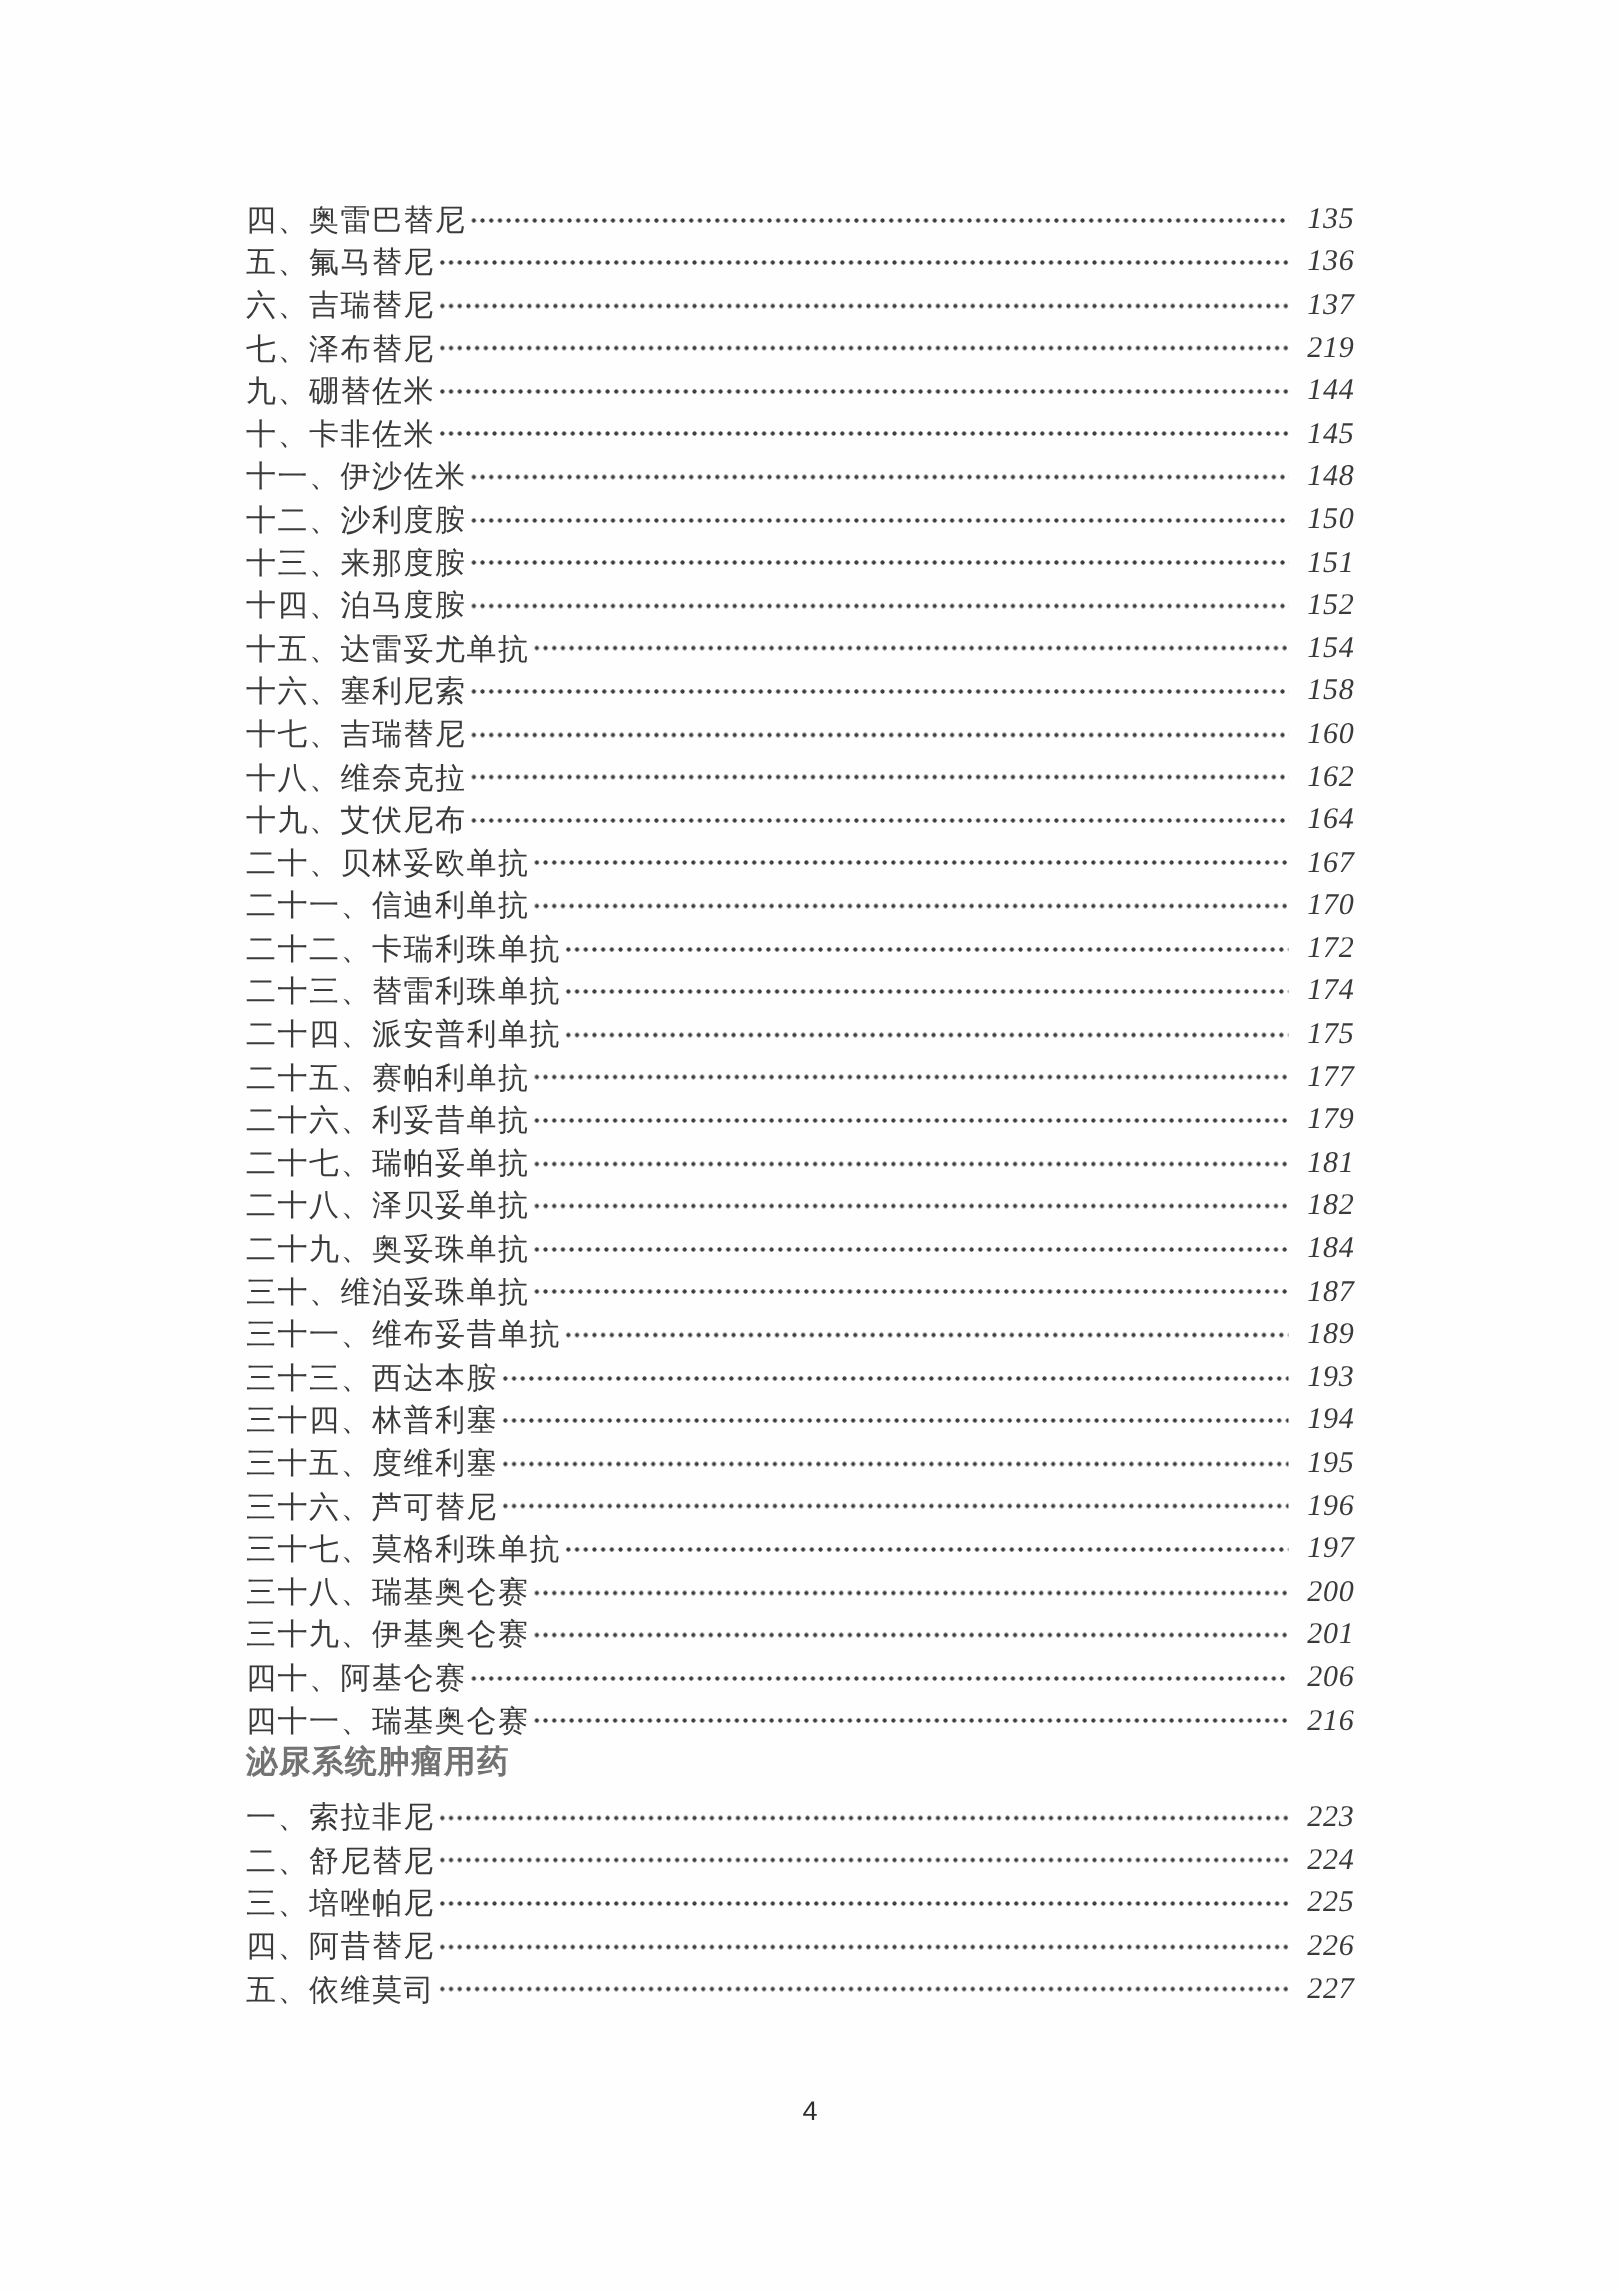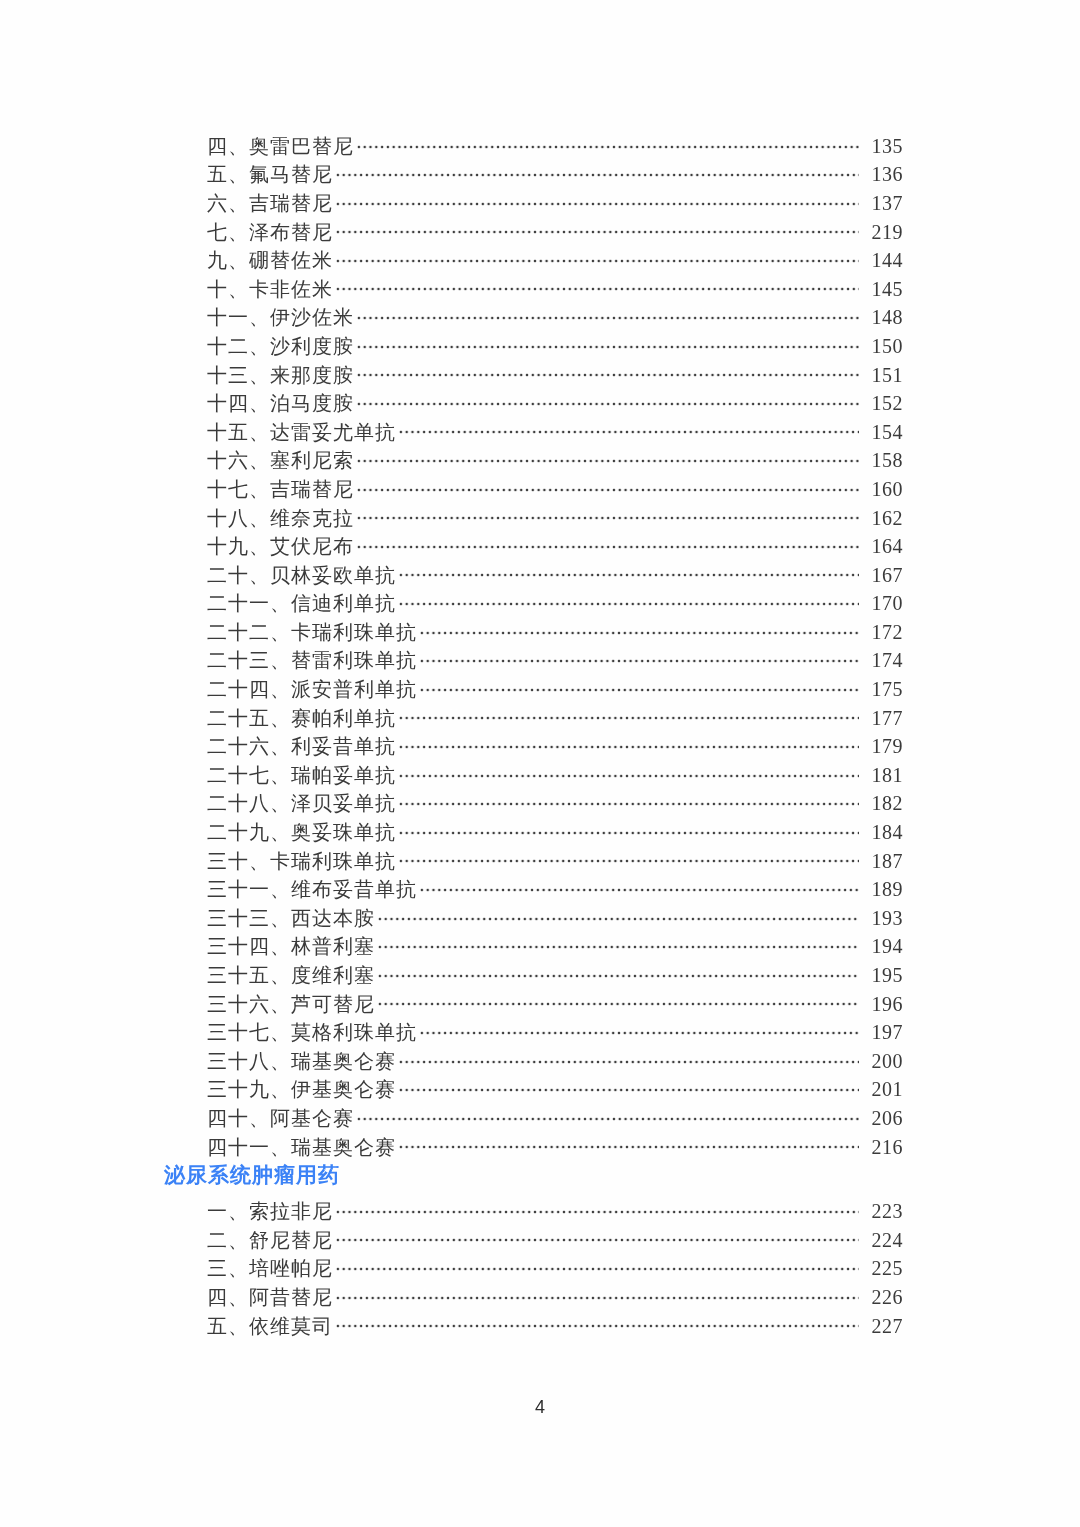--- a/index.html
+++ b/index.html
@@ -25,49 +25,49 @@
     left: 164px;
     right: 177px;
     top: 132px;
   }
   .entry {
     display: flex;
     align-items: center;
     height: 28.6px;
     font-size: 20px;
     color: #3a3a3a;
-    margin-left: 43px;
   }
   .entry .label {
     white-space: nowrap;
     letter-spacing: 1px;
   }
   .entry .leader {
     flex: 1 1 auto;
     height: 28.6px;
     margin: 0 8px 0 2px;
     background-image: radial-gradient(circle, #3e3e3e 1.15px, rgba(255,255,255,0) 1.6px);
     background-size: 5.8px 5.8px;
     background-repeat: repeat-x;
     background-position: 0 11.5px;
   }
   .entry .pagenum {
     flex: 0 0 auto;
     min-width: 36px;
     text-align: right;
     font-size: 20px;
     letter-spacing: 0.5px;
+    font-style: italic;
   }
   .section-heading {
     margin: 1px 0 9px 0;
     font-family: "Liberation Sans", "DejaVu Sans", sans-serif;
     font-weight: 700;
     font-size: 21px;
     line-height: 26px;
-    color: #3b82f6;
+    color: #737373;
     letter-spacing: 1px;
   }
   .footer-pagenum {
     position: absolute;
     top: 1397px;
     left: 0;
     width: 100%;
     text-align: center;
     font-family: "Liberation Sans", "DejaVu Sans", sans-serif;
     font-size: 18px;
@@ -225,21 +225,21 @@
     <span class="pagenum">182</span>
   </div>
 
   <div class="entry">
     <span class="label">二十九、奥妥珠单抗</span>
     <span class="leader"></span>
     <span class="pagenum">184</span>
   </div>
 
   <div class="entry">
-    <span class="label">三十、卡瑞利珠单抗</span>
+    <span class="label">三十、维泊妥珠单抗</span>
     <span class="leader"></span>
     <span class="pagenum">187</span>
   </div>
 
   <div class="entry">
     <span class="label">三十一、维布妥昔单抗</span>
     <span class="leader"></span>
     <span class="pagenum">189</span>
   </div>
 

